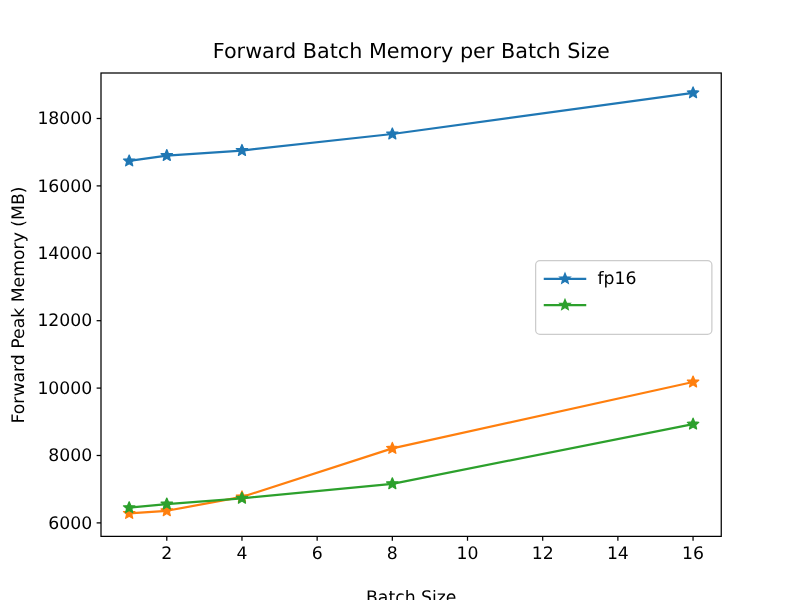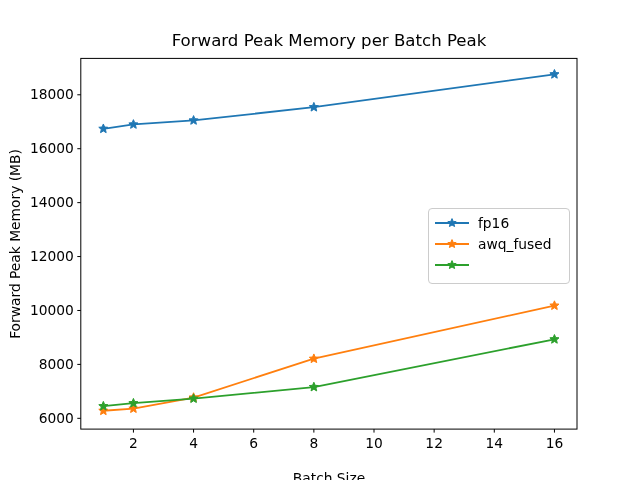--- a/index.html
+++ b/index.html
@@ -27,21 +27,21 @@
     font-size: 13.8px;
   }
   #y-axis-label {
     left: 15px; top: 244px;
     transform: translate(-50%, -50%) rotate(-90deg);
     font-size: 13.8px;
   }
   #legend {
     position: absolute;
     left: 428px; top: 208px;
-    width: 142px; height: 76px;
+    width: 142px; height: 60px;
     background: rgba(255,255,255,0.8);
     border: 1px solid #cccccc;
     border-radius: 4px;
     box-sizing: border-box;
     padding-top: 3px;
   }
   .legend-row {
     display: flex;
     align-items: center;
     height: 21px;
@@ -102,38 +102,31 @@
       <polygon points="193.57,392.76 194.84,395.81 198.14,396.07 195.63,398.22 196.39,401.44 193.57,399.72 190.75,401.44 191.52,398.22 189.01,396.07 192.30,395.81" fill="#ff7f0e" stroke="#ff7f0e" stroke-width="1" stroke-linejoin="round"></polygon>
       <polygon points="313.86,353.93 315.13,356.99 318.43,357.25 315.92,359.40 316.69,362.62 313.86,360.89 311.04,362.62 311.81,359.40 309.30,357.25 312.59,356.99" fill="#ff7f0e" stroke="#ff7f0e" stroke-width="1" stroke-linejoin="round"></polygon>
       <polygon points="554.45,300.82 555.72,303.88 559.01,304.14 556.50,306.29 557.27,309.51 554.45,307.78 551.62,309.51 552.39,306.29 549.88,304.14 553.18,303.88" fill="#ff7f0e" stroke="#ff7f0e" stroke-width="1" stroke-linejoin="round"></polygon>
       <polyline points="103.35,406.18 133.43,403.22 193.57,398.64 313.86,387.04 554.45,339.32" fill="none" stroke="#2ca02c" stroke-width="1.8" stroke-linejoin="round" stroke-linecap="round"></polyline>
       <polygon points="103.35,401.38 104.62,404.44 107.92,404.70 105.41,406.85 106.18,410.07 103.35,408.34 100.53,410.07 101.30,406.85 98.79,404.70 102.08,404.44" fill="#2ca02c" stroke="#2ca02c" stroke-width="1" stroke-linejoin="round"></polygon>
       <polygon points="133.43,398.42 134.70,401.47 137.99,401.74 135.48,403.89 136.25,407.10 133.43,405.38 130.61,407.10 131.37,403.89 128.86,401.74 132.16,401.47" fill="#2ca02c" stroke="#2ca02c" stroke-width="1" stroke-linejoin="round"></polygon>
       <polygon points="193.57,393.84 194.84,396.89 198.14,397.15 195.63,399.30 196.39,402.52 193.57,400.80 190.75,402.52 191.52,399.30 189.01,397.15 192.30,396.89" fill="#2ca02c" stroke="#2ca02c" stroke-width="1" stroke-linejoin="round"></polygon>
       <polygon points="313.86,382.24 315.13,385.29 318.43,385.56 315.92,387.71 316.69,390.93 313.86,389.20 311.04,390.93 311.81,387.71 309.30,385.56 312.59,385.29" fill="#2ca02c" stroke="#2ca02c" stroke-width="1" stroke-linejoin="round"></polygon>
       <polygon points="554.45,334.52 555.72,337.58 559.01,337.84 556.50,339.99 557.27,343.21 554.45,341.48 551.62,343.21 552.39,339.99 549.88,337.84 553.18,337.58" fill="#2ca02c" stroke="#2ca02c" stroke-width="1" stroke-linejoin="round"></polygon>
     </svg>
-  <div id="chart-title" class="chart-text">Forward Peak Memory per Batch Peak</div>
+  <div id="chart-title" class="chart-text">Forward Batch Memory per Batch Size</div>
   <div id="x-axis-label" class="chart-text">Batch Size</div>
   <div id="y-axis-label" class="chart-text">Forward Peak Memory (MB)</div>
   <div id="legend">
       <div class="legend-row">
         <svg width="36" height="14" class="legend-sample">
           <line x1="1" y1="7" x2="35" y2="7" stroke="#1f77b4" stroke-width="1.8"></line>
           <polygon points="18.00,2.60 19.16,5.40 22.18,5.64 19.88,7.61 20.59,10.56 18.00,8.98 15.41,10.56 16.12,7.61 13.82,5.64 16.84,5.40" fill="#1f77b4" stroke="#1f77b4" stroke-width="1"></polygon>
         </svg>
         <span class="legend-label">fp16</span>
       </div>
       <div class="legend-row">
         <svg width="36" height="14" class="legend-sample">
-          <line x1="1" y1="7" x2="35" y2="7" stroke="#ff7f0e" stroke-width="1.8"></line>
-          <polygon points="18.00,2.60 19.16,5.40 22.18,5.64 19.88,7.61 20.59,10.56 18.00,8.98 15.41,10.56 16.12,7.61 13.82,5.64 16.84,5.40" fill="#ff7f0e" stroke="#ff7f0e" stroke-width="1"></polygon>
-        </svg>
-        <span class="legend-label">awq_fused</span>
-      </div>
-      <div class="legend-row">
-        <svg width="36" height="14" class="legend-sample">
           <line x1="1" y1="7" x2="35" y2="7" stroke="#2ca02c" stroke-width="1.8"></line>
           <polygon points="18.00,2.60 19.16,5.40 22.18,5.64 19.88,7.61 20.59,10.56 18.00,8.98 15.41,10.56 16.12,7.61 13.82,5.64 16.84,5.40" fill="#2ca02c" stroke="#2ca02c" stroke-width="1"></polygon>
         </svg>
       </div>
     </div>
 </div>
 
 </body></html>

